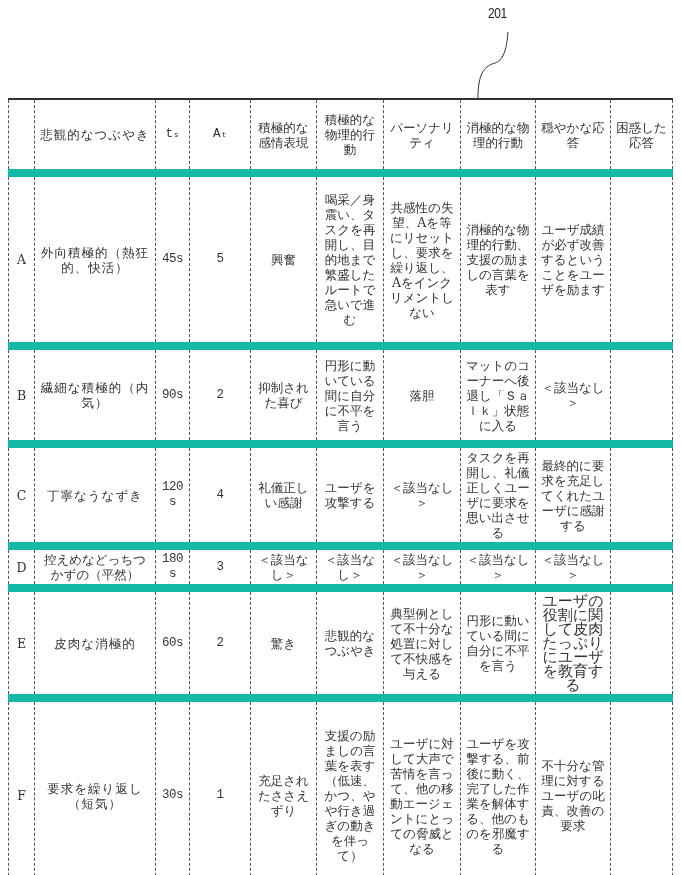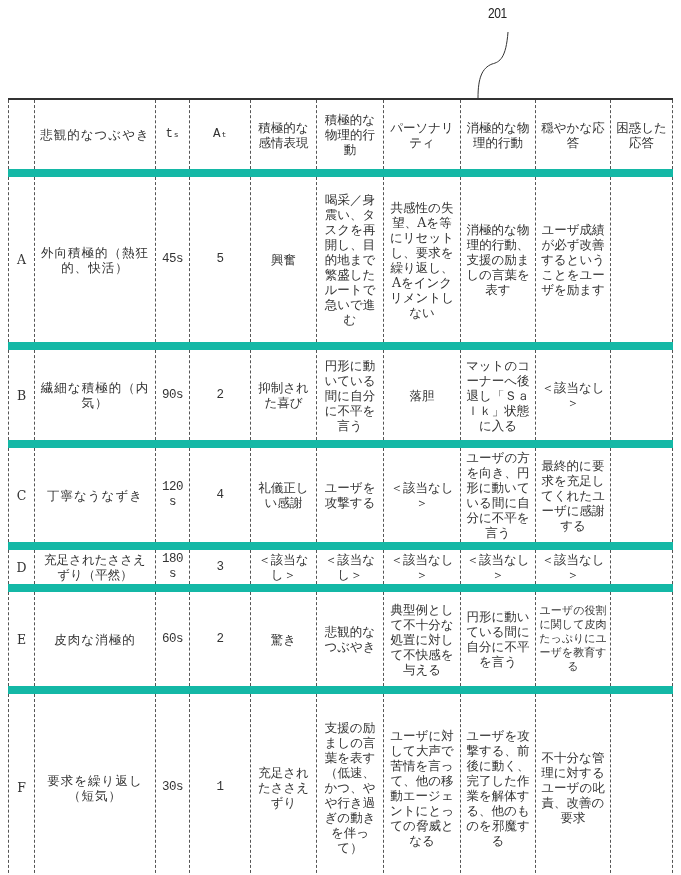--- a/index.html
+++ b/index.html
@@ -83,48 +83,48 @@
   </tr>
 
   <tr class="row-sep" style="height:97px">
     <td class="label-cell">C</td>
     <td class="persona">丁寧なうなずき</td>
     <td class="num">120s</td>
     <td class="num">4</td>
     <td>礼儀正しい感謝</td>
     <td>ユーザを攻撃する</td>
     <td>＜該当なし＞</td>
-    <td class="tight">ユーザの方を向き、円形に動いている間に自分に不平を言う</td>
+    <td class="tight">タスクを再開し、礼儀正しくユーザに要求を思い出させる</td>
     <td class="tight">最終的に要求を充足してくれたユーザに感謝する</td>
     <td></td>
   </tr>
 
   <tr class="row-sep" style="height:28px">
     <td class="label-cell">D</td>
-    <td class="small">充足されたささえずり（平然）</td>
+    <td class="small">控えめなどっちつかずの（平然）</td>
     <td class="num">180s</td>
     <td class="num">3</td>
     <td class="small">＜該当なし＞</td>
     <td class="small">＜該当なし＞</td>
     <td class="small">＜該当なし＞</td>
     <td class="small">＜該当なし＞</td>
     <td class="small">＜該当なし＞</td>
     <td></td>
   </tr>
 
   <tr class="row-sep" style="height:102px">
     <td class="label-cell">E</td>
     <td class="persona">皮肉な消極的</td>
     <td class="num">60s</td>
     <td class="num">2</td>
     <td>驚き</td>
     <td>悲観的なつぶやき</td>
     <td class="tight">典型例として不十分な処置に対して不快感を与える</td>
     <td class="tight">円形に動いている間に自分に不平を言う</td>
-    <td class="small" style="font-size:11px;line-height:14px">ユーザの役割に関して皮肉たっぷりにユーザを教育する</td>
+    <td class="small" style="font-size:15px;line-height:14px">ユーザの役割に関して皮肉たっぷりにユーザを教育する</td>
     <td></td>
   </tr>
 
   <tr class="row-sep" style="height:192px">
     <td class="label-cell">F</td>
     <td class="persona">要求を繰り返し（短気）</td>
     <td class="num">30s</td>
     <td class="num">1</td>
     <td>充足されたささえずり</td>
     <td class="tight">支援の励ましの言葉を表す（低速、かつ、やや行き過ぎの動きを伴って）</td>

